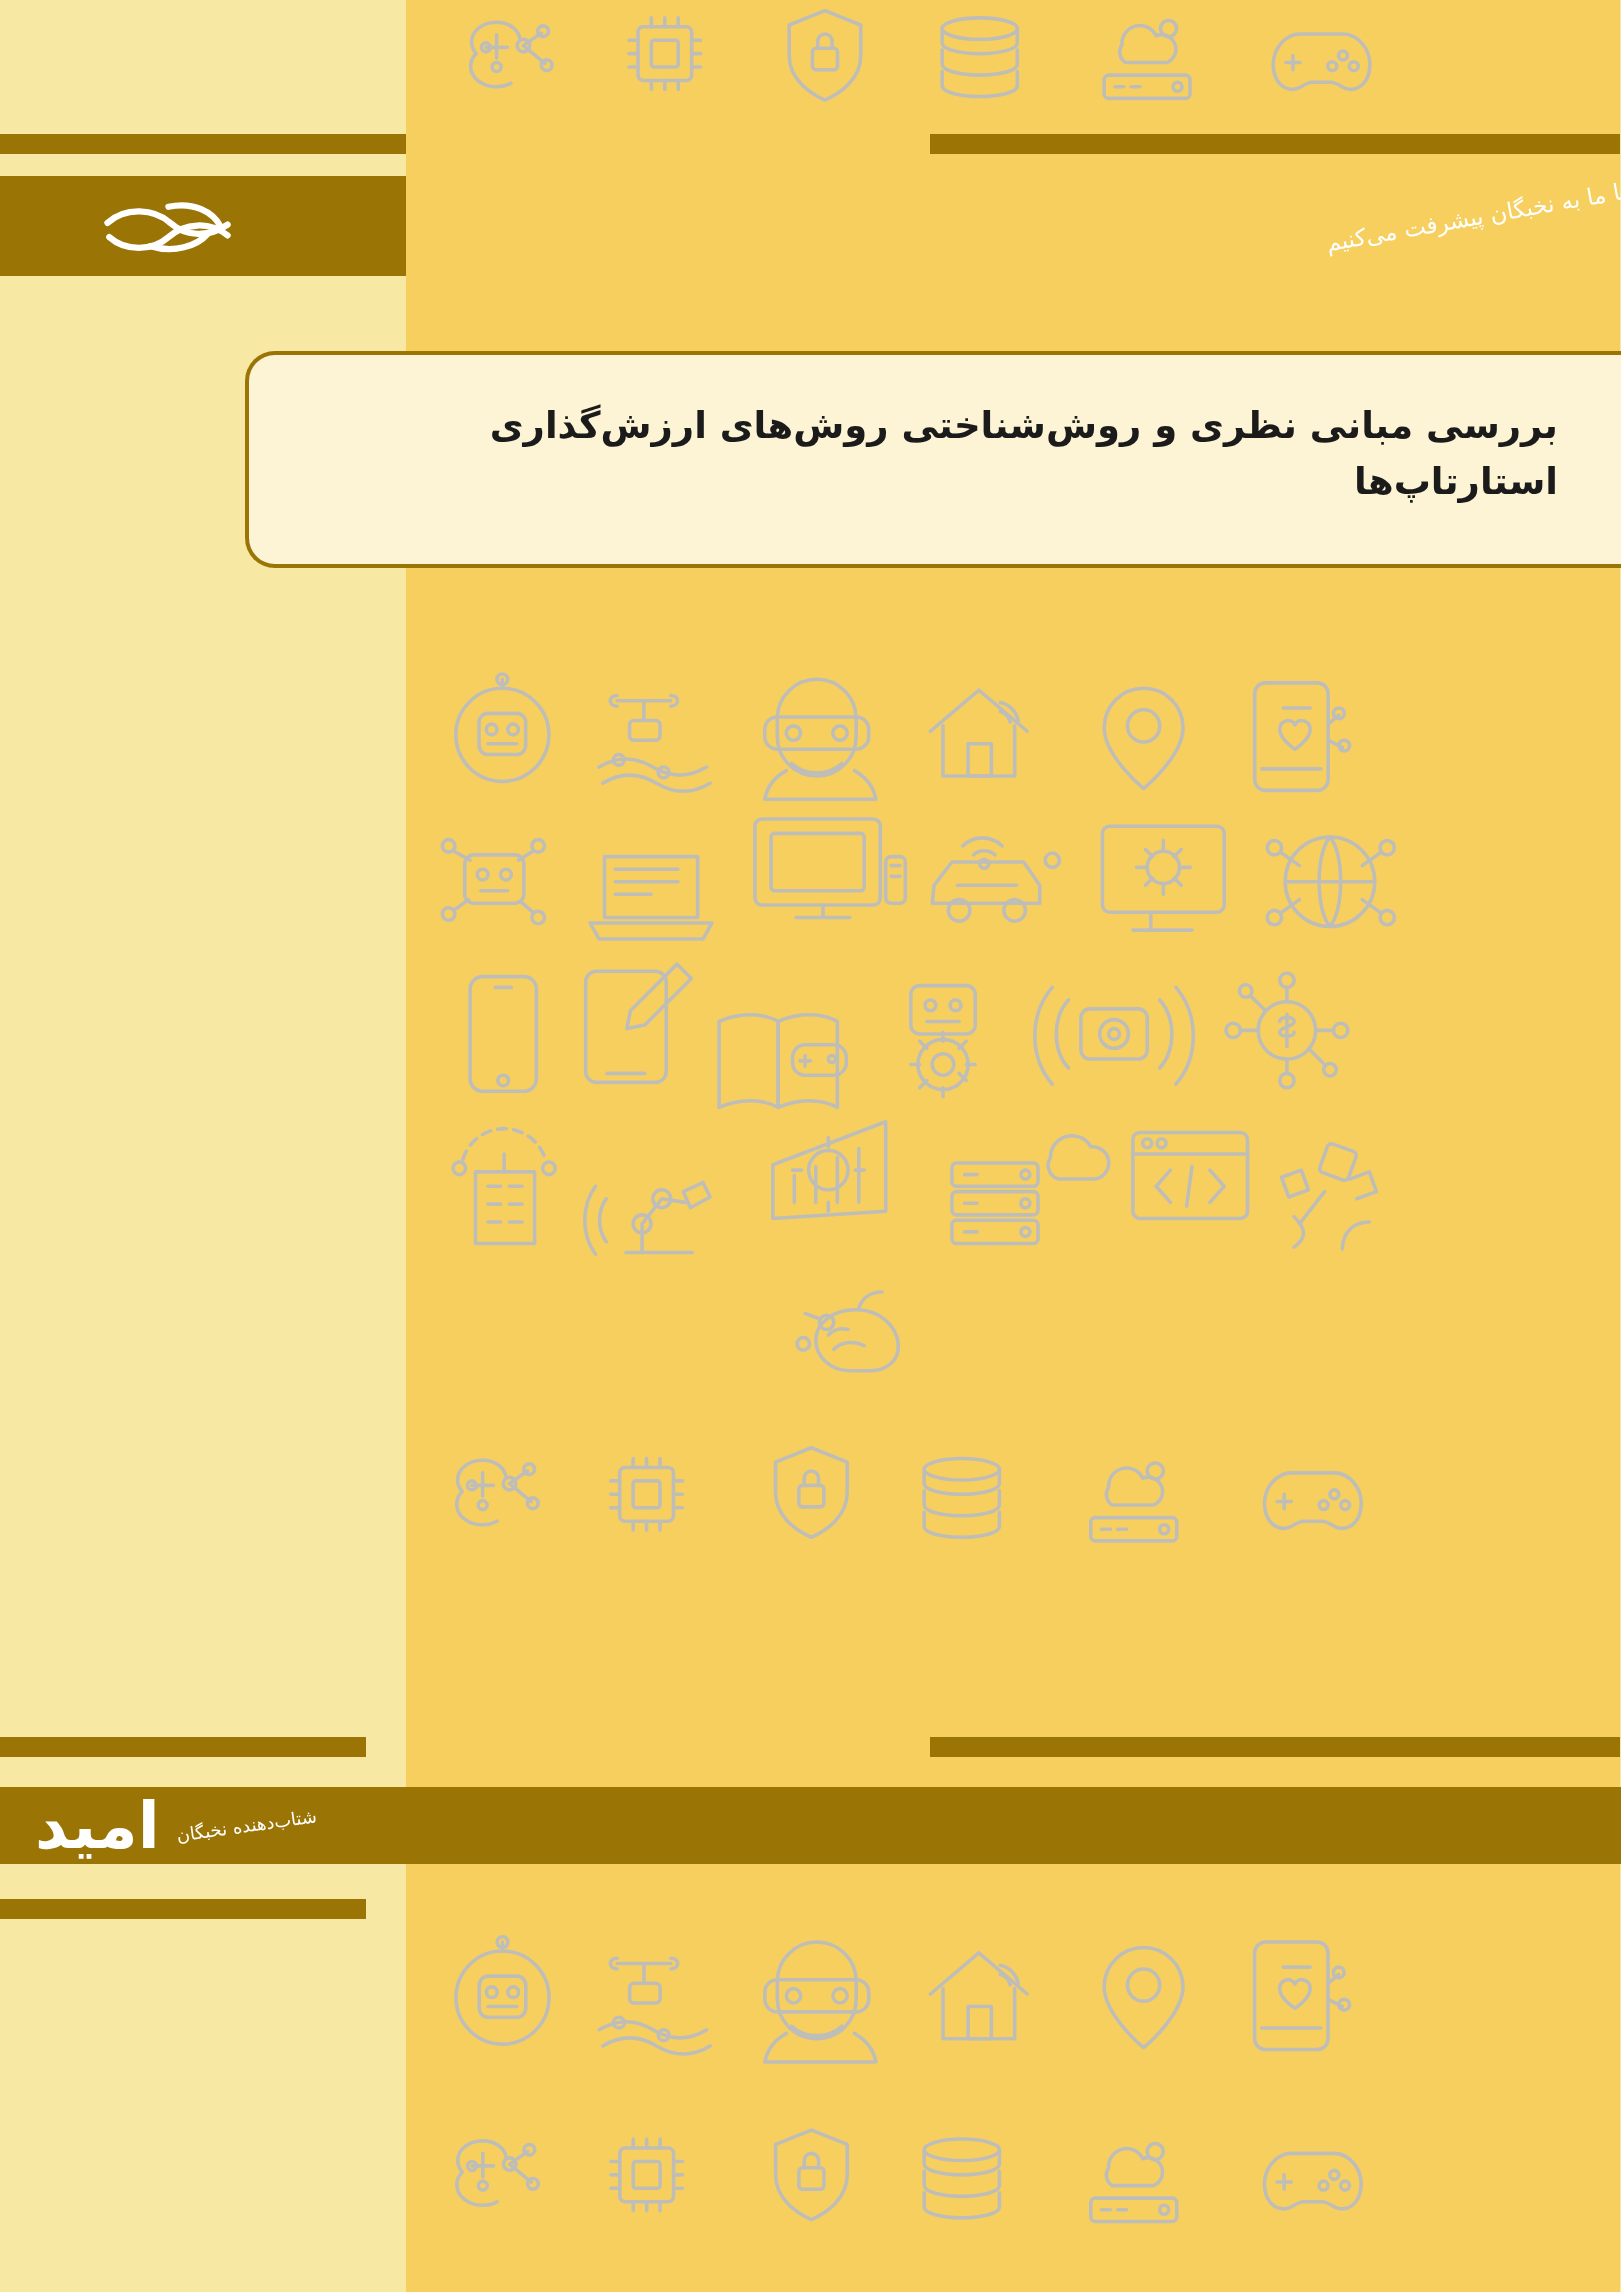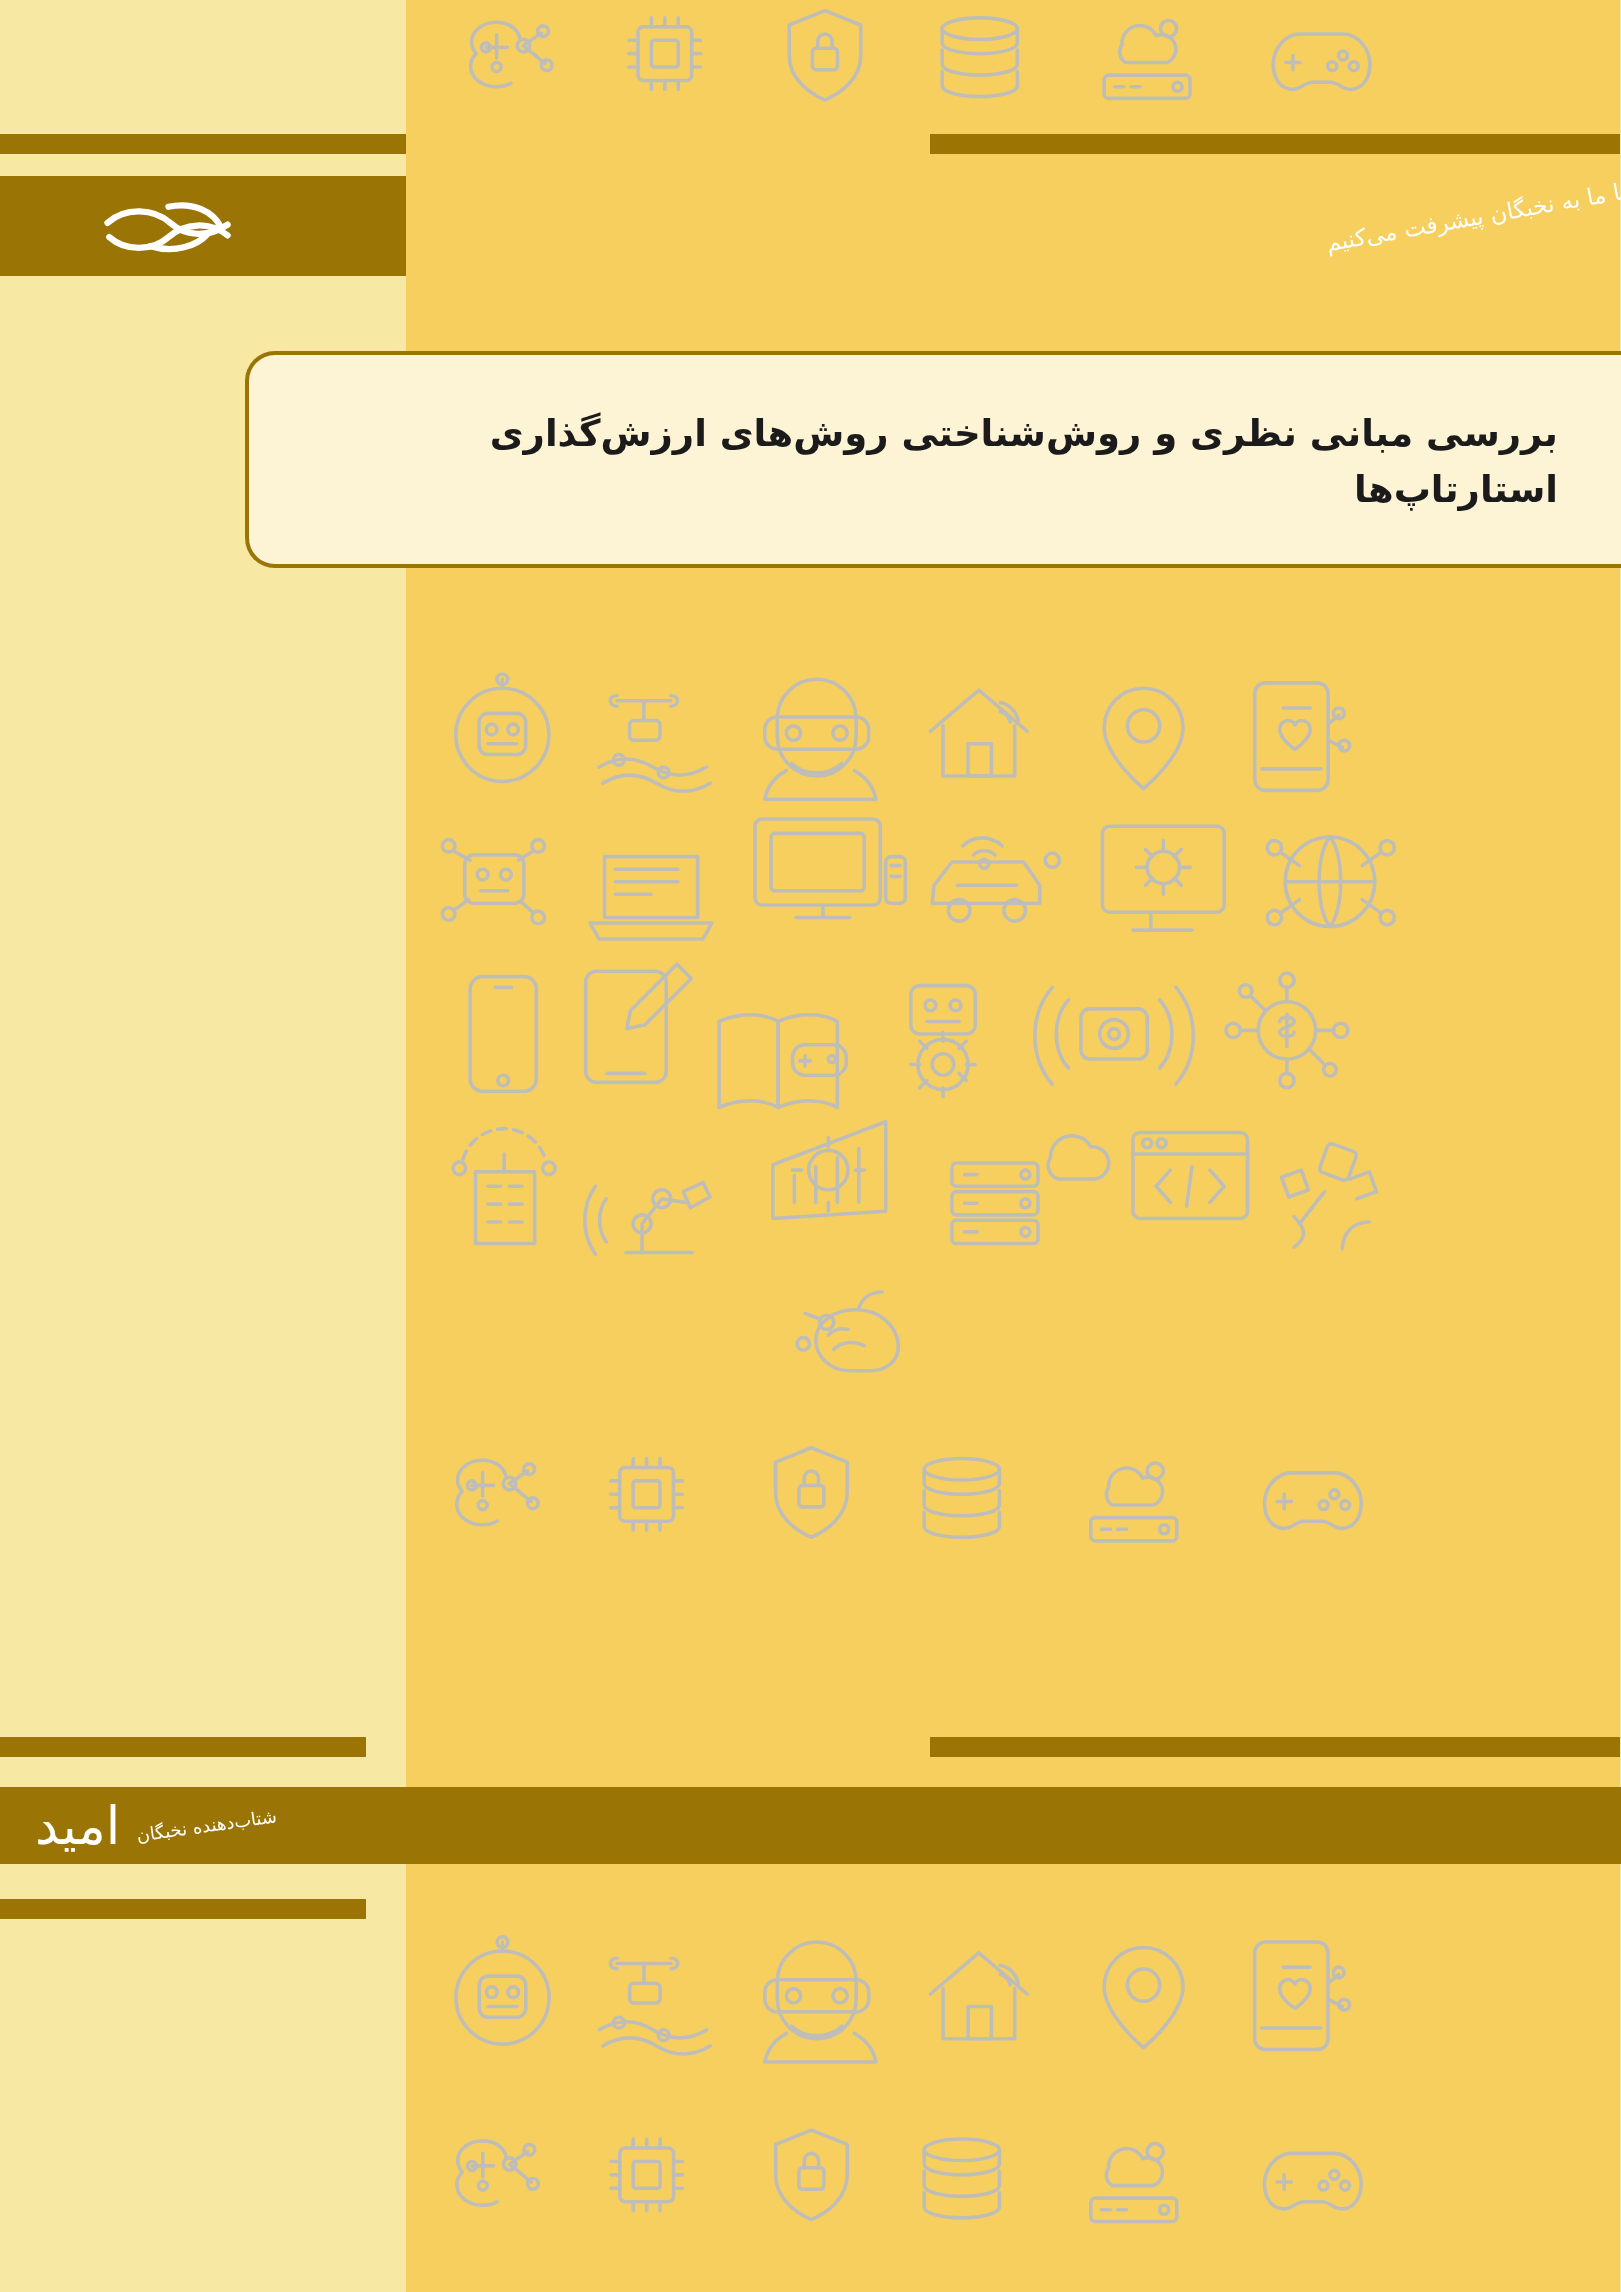--- a/index.html
+++ b/index.html
@@ -86,21 +86,20 @@
     min-height: 217px;
     background: #fdf3d5;
     border: 4.5px solid #9a7506;
     border-right: none;
     border-top-left-radius: 30px;
     border-bottom-left-radius: 30px;
     z-index: 7;
     box-sizing: border-box;
     padding: 43px 63px 39px 54px;
     display: flex;
-    flex-direction: column;
     justify-content: center;
     gap: 30px;
   }
   .title-line {
     font-size: 37px;
     font-weight: bold;
     color: #1b1b1b;
     line-height: 1.5;
     text-align: right;
     direction: rtl;
@@ -128,22 +127,22 @@
     z-index: 6;
     display: flex;
     align-items: center;
     justify-content: flex-end;
     gap: 16px;
     padding-left: 36px;
     box-sizing: border-box;
   }
   .footer-name {
     color: #ffffff;
-    font-size: 52px;
-    font-weight: normal;
+    font-size: 64px;
+    font-weight: bold;
     line-height: 1;
     direction: rtl;
   }
   .footer-sub {
     color: #ffffff;
     font-size: 18px;
     direction: rtl;
     white-space: nowrap;
     transform: rotate(-8deg);
   }

